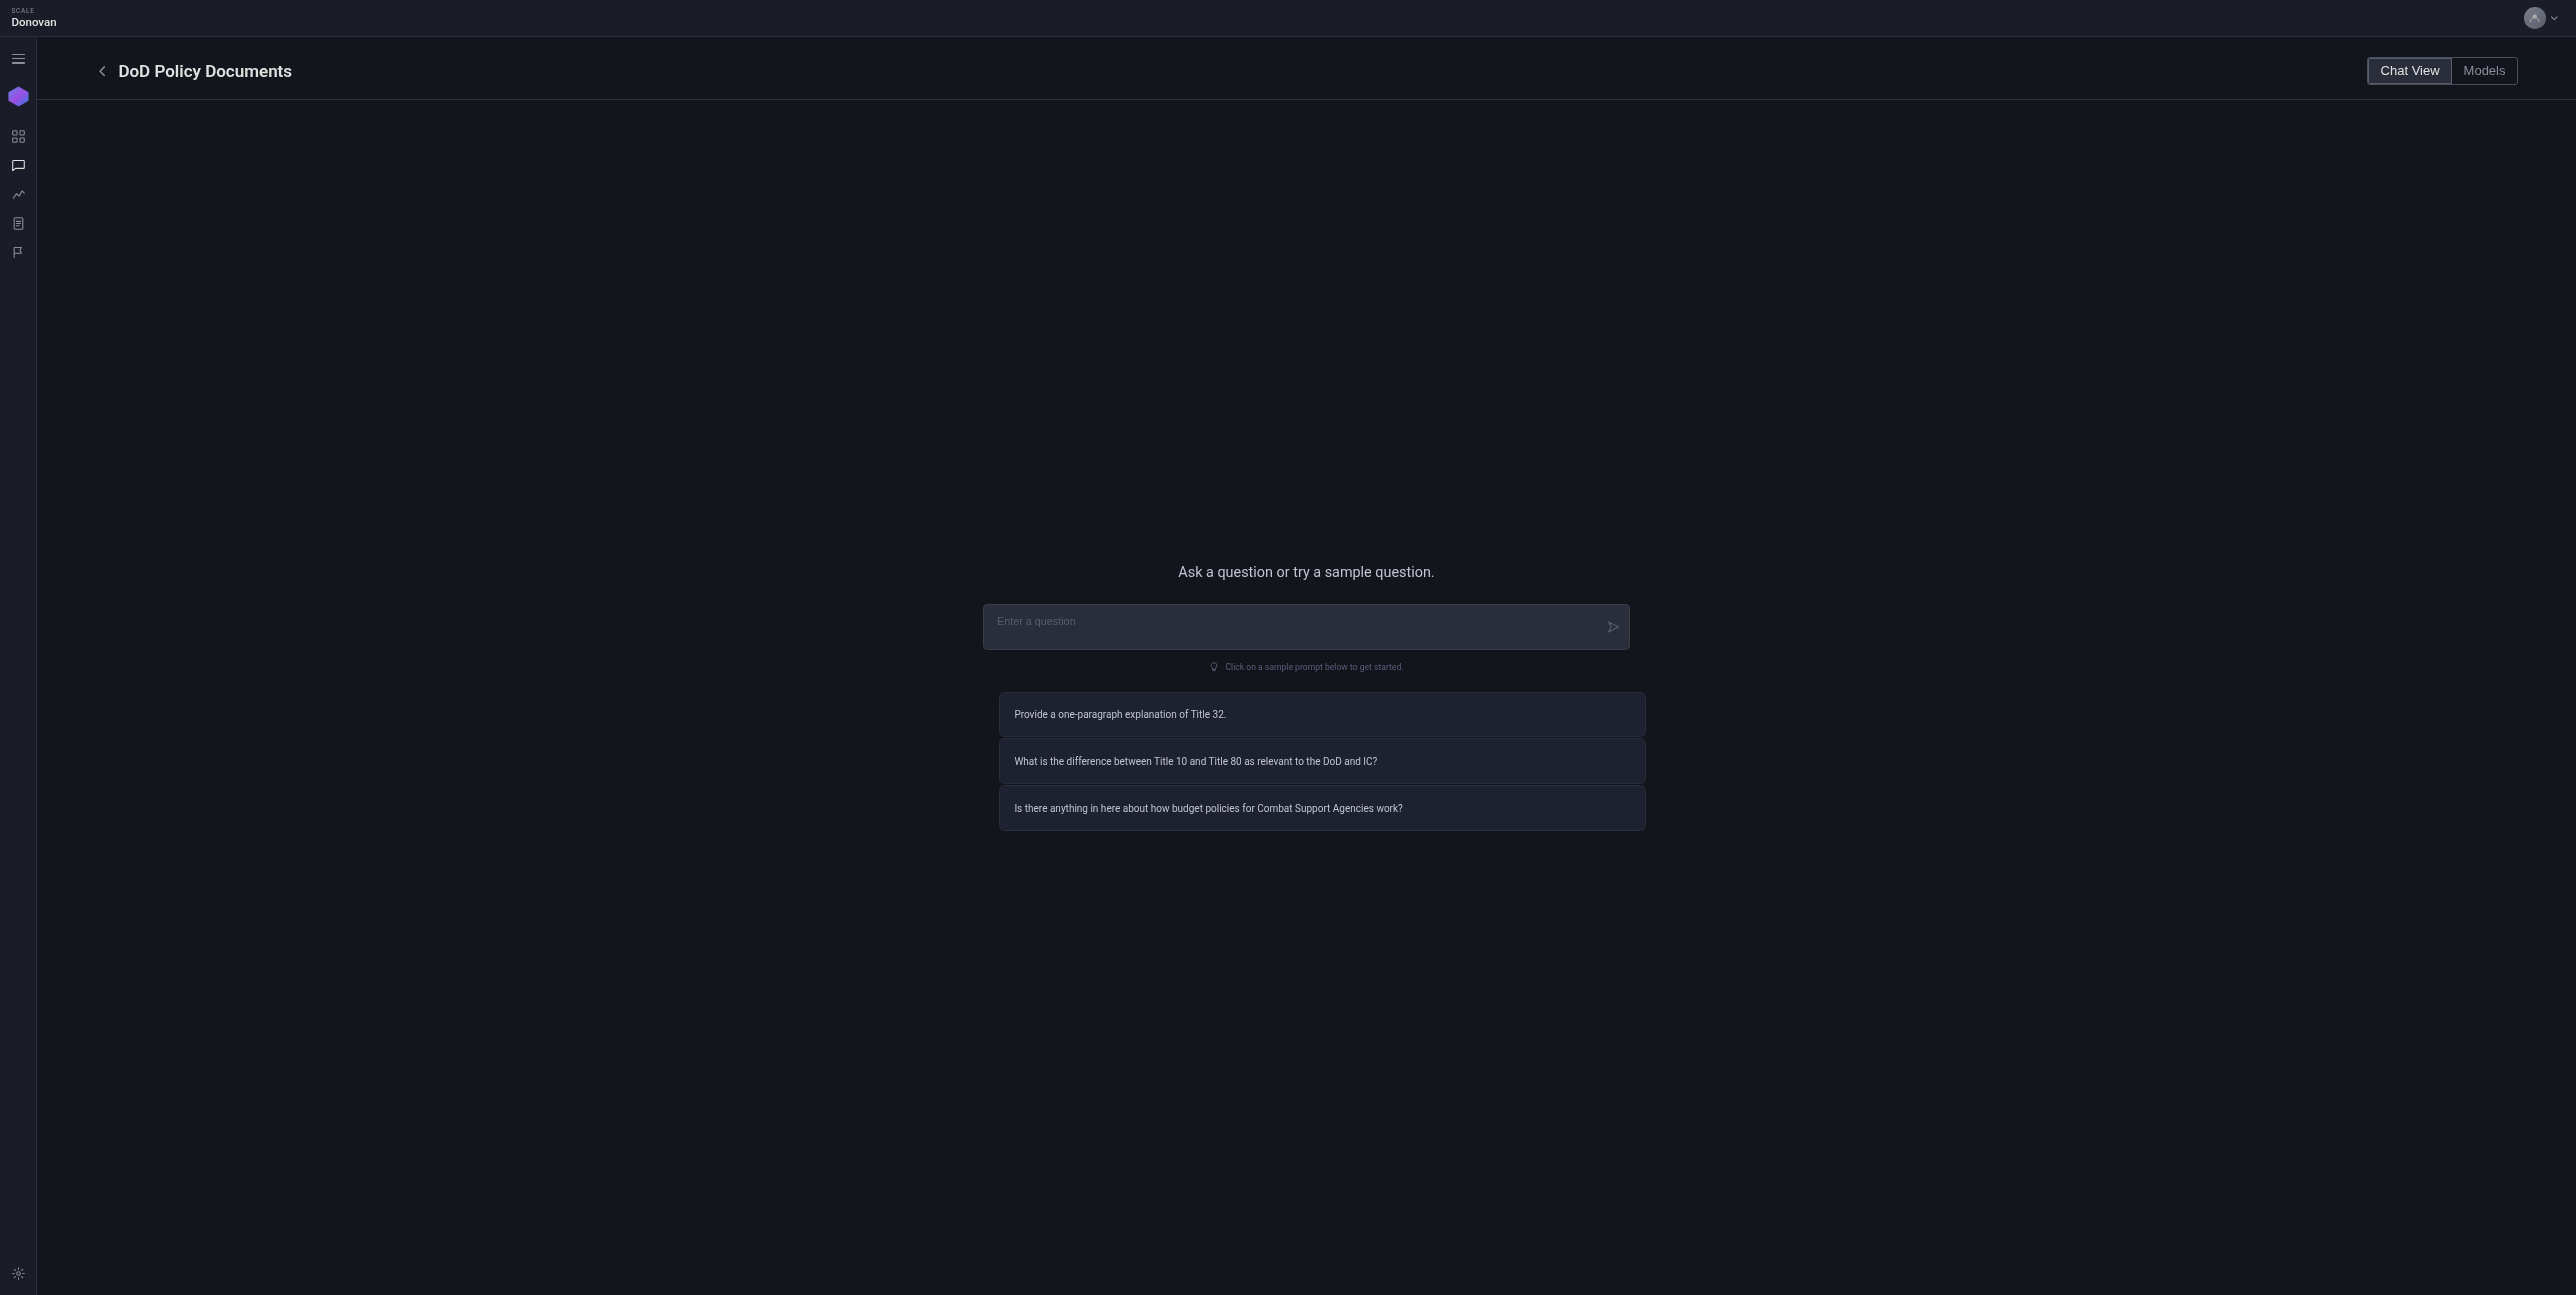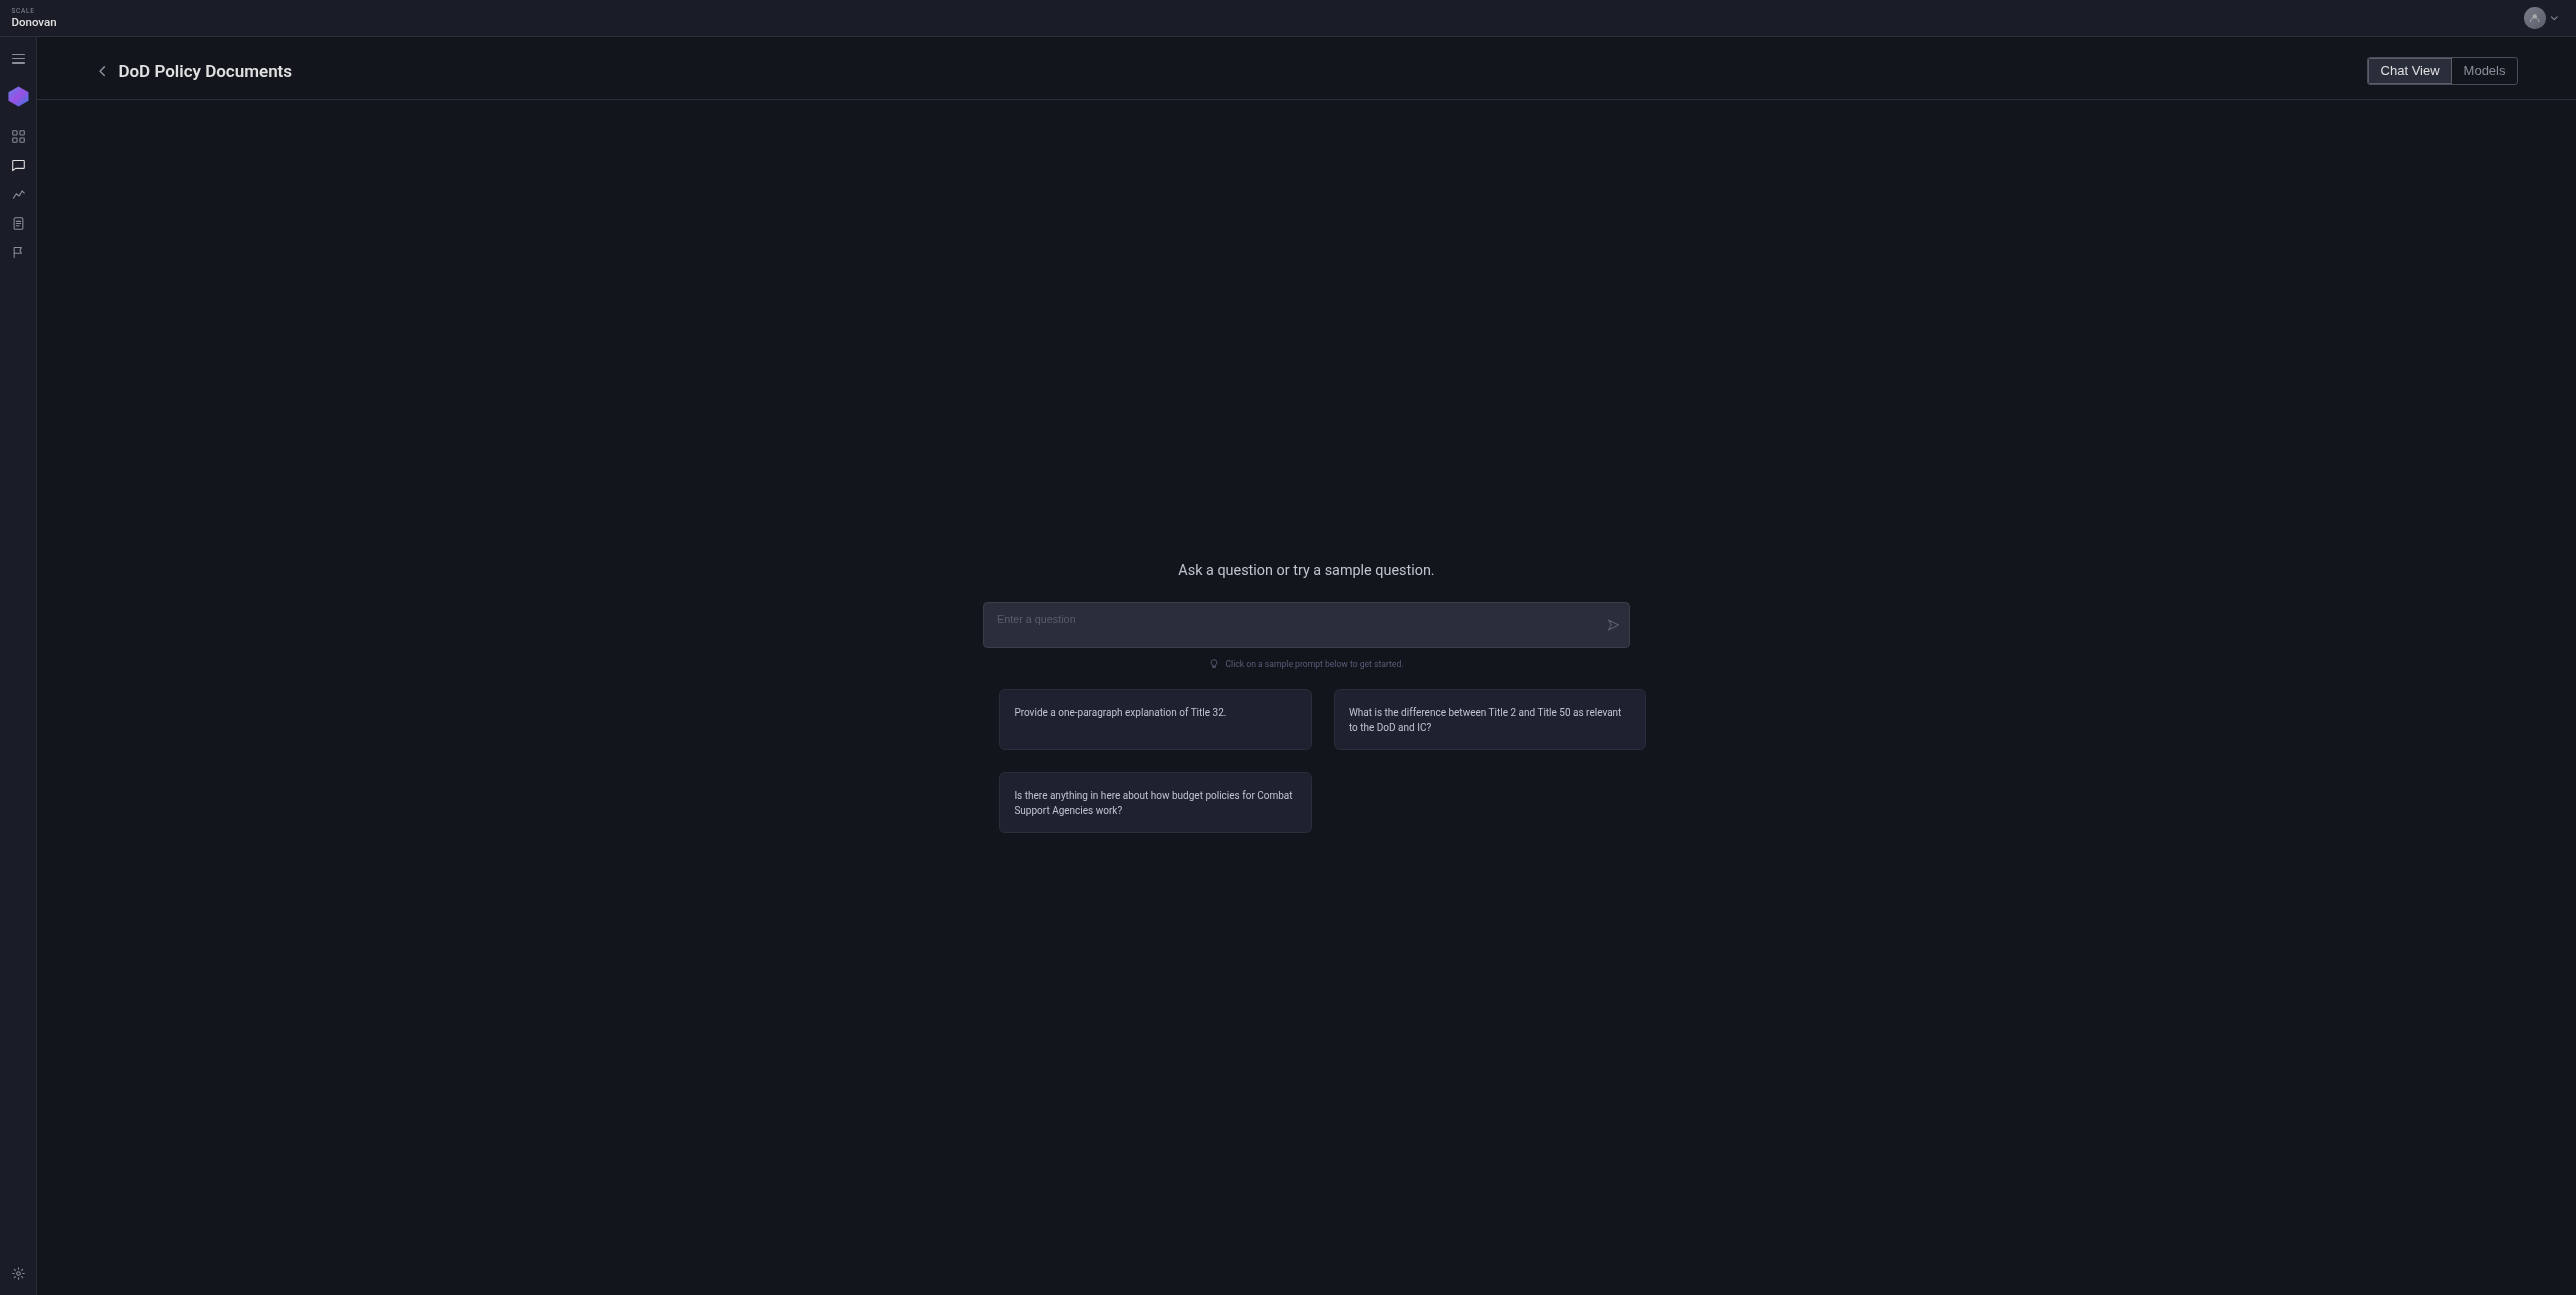--- a/index.html
+++ b/index.html
@@ -264,22 +264,22 @@
       align-items: center;
       gap: 6px;
       color: #5a5d7a;
       font-size: 8.6px;
       margin-bottom: 20px;
     }
 
     
     .sample-prompts {
       display: grid;
-      grid-template-columns: repeat(2, 1fr);
-      gap: 22px;
+      grid-template-columns: repeat(1, 1fr);
+      gap: 1px;
       width: 100%;
       max-width: 647px;
       margin-left: 32px;
     }
 
     .sample-prompt-card {
       background-color: #1e2130;
       border: 0.7px solid #2a2d3a;
       border-radius: 5.8px;
       padding: 14.4px 14.4px;
@@ -443,20 +443,20 @@
         <svg width="10" height="10" viewBox="0 0 14 14" fill="none">
           <path d="M7 1a4 4 0 014 4c0 1.5-.8 2.8-2 3.5V10H5v-1.5A4 4 0 017 1z" stroke="currentColor" stroke-width="1.2"></path>
           <rect x="5" y="10.5" width="4" height="1.5" rx="0.75" stroke="currentColor" stroke-width="1.2"></rect>
         </svg>
         <span>Click on a sample prompt below to get started.</span>
       </div>
 
       <div class="sample-prompts">
 
       <div class="sample-prompt-card">Provide a one-paragraph explanation of Title 32.</div>
-          <div class="sample-prompt-card">What is the difference between Title 2 and Title 50 as relevant to the DoD and IC?</div>
+          <div class="sample-prompt-card">What is the difference between Title 10 and Title 80 as relevant to the DoD and IC?</div>
           <div class="sample-prompt-card">Is there anything in here about how budget policies for Combat Support Agencies work?</div>
         </div>
     </div>
 
   </div>
 </div>
 
 
 </body></html>

